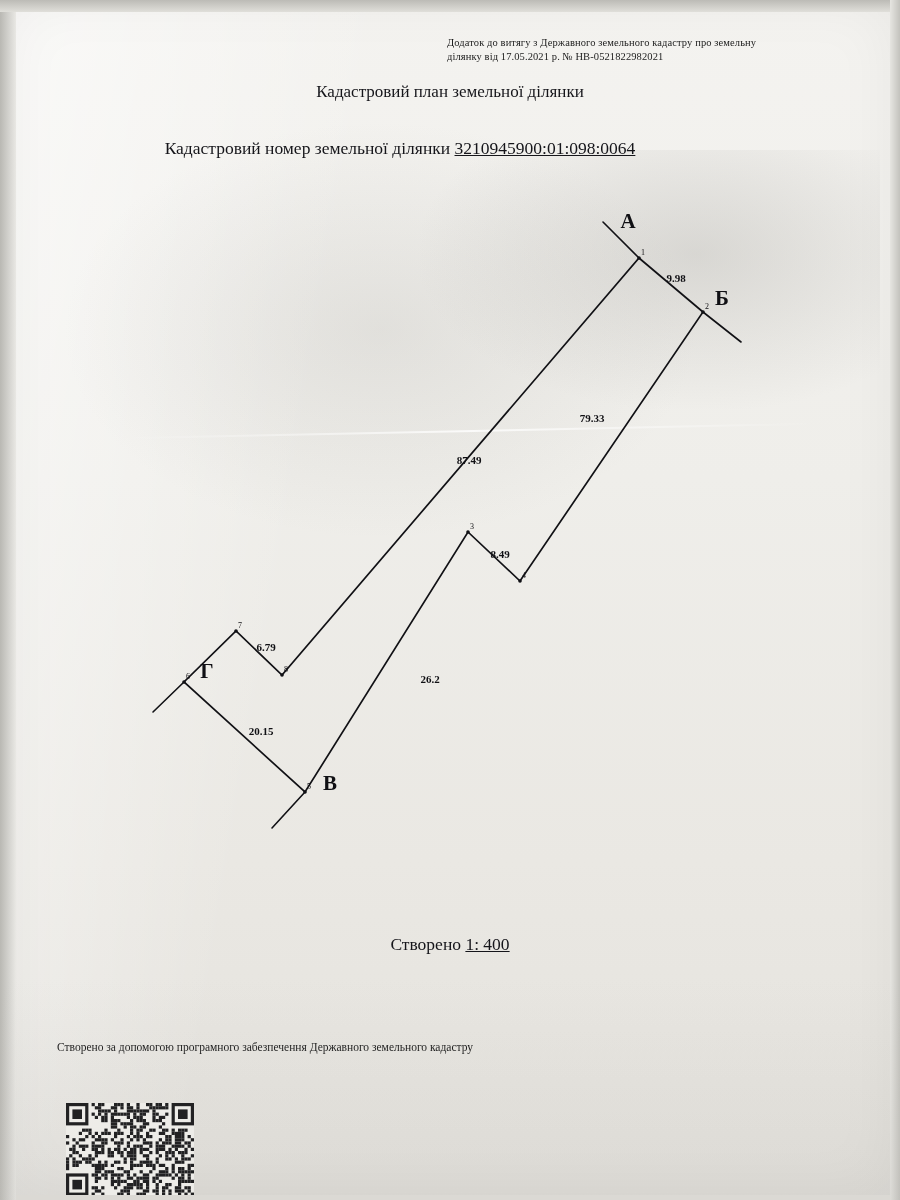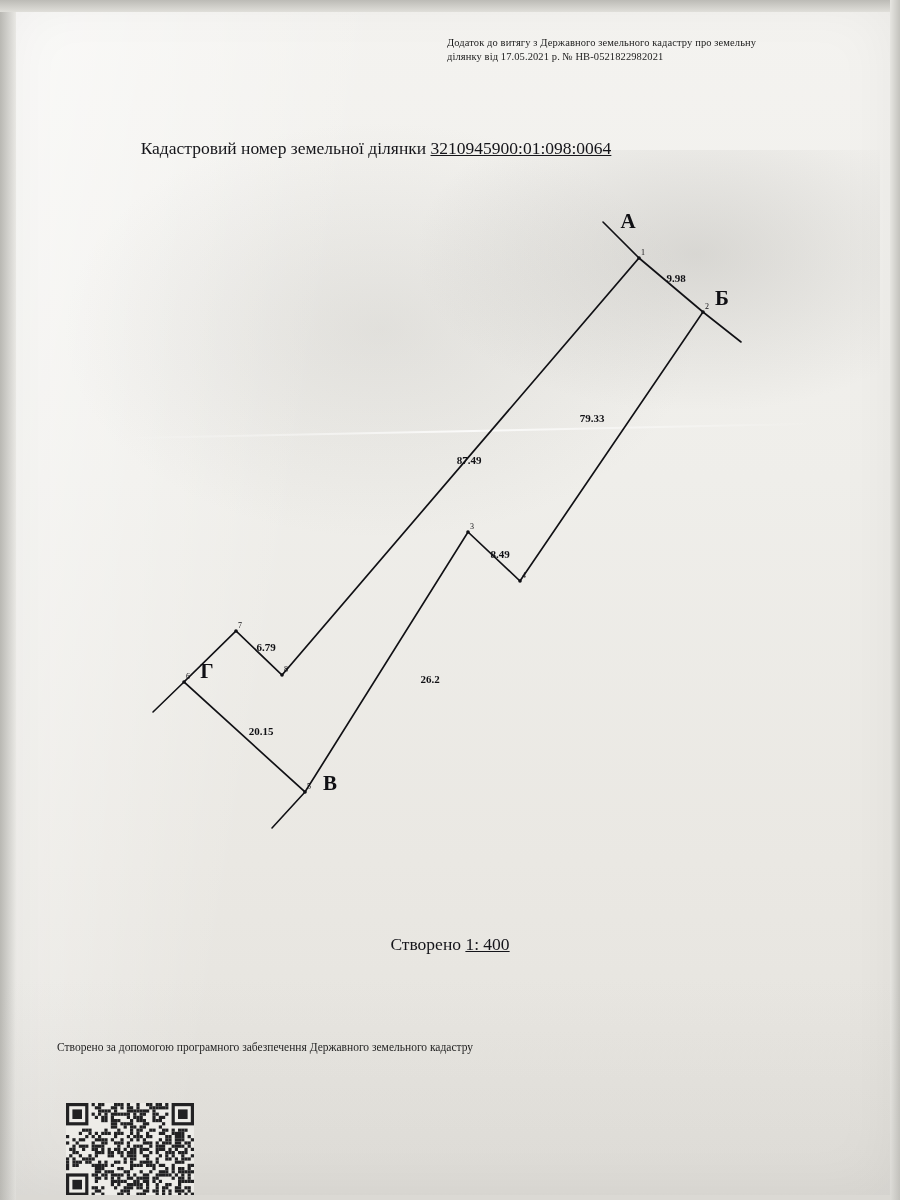--- a/index.html
+++ b/index.html
@@ -101,20 +101,21 @@
     color: #15151a;
   }
   .cad-line {
     position: absolute;
     left: 0;
     top: 138px;
     width: 752px;
     text-align: center;
     font-size: 17.5px;
     color: #15151a;
+    padding-left: 24px;
   }
   .cad-line .num {
     text-decoration: underline;
   }
   .scale-line {
     position: absolute;
     left: 0;
     top: 934px;
     width: 900px;
     text-align: center;
@@ -173,20 +174,21 @@
   <div class="edge-left"></div>
   <div class="edge-top"></div>
   <div class="edge-right"></div>
   <div class="shade-a"></div>
   <div class="shade-b"></div>
   <div class="shade-c"></div>
   <div class="crease"></div>
 
   <div class="hdr-note">Додаток до витягу з Державного земельного кадастру про земельну ділянку від 17.05.2021 р. № НВ-0521822982021</div>
 
+  <div class="doc-title">Кадастровий план земельної ділянки</div>
 
   <div class="cad-line">
     <span>Кадастровий номер земельної ділянки</span>
     <span class="num">3210945900:01:098:0064</span>
   </div>
 
   <svg id="plan" viewBox="0 0 900 720">
     <g id="plan-extensions" stroke="#111115" stroke-width="1.6" fill="none" stroke-linecap="round">
         <line x1="603" y1="52" x2="639" y2="88"></line>
         <line x1="703" y1="142" x2="741" y2="172"></line>

